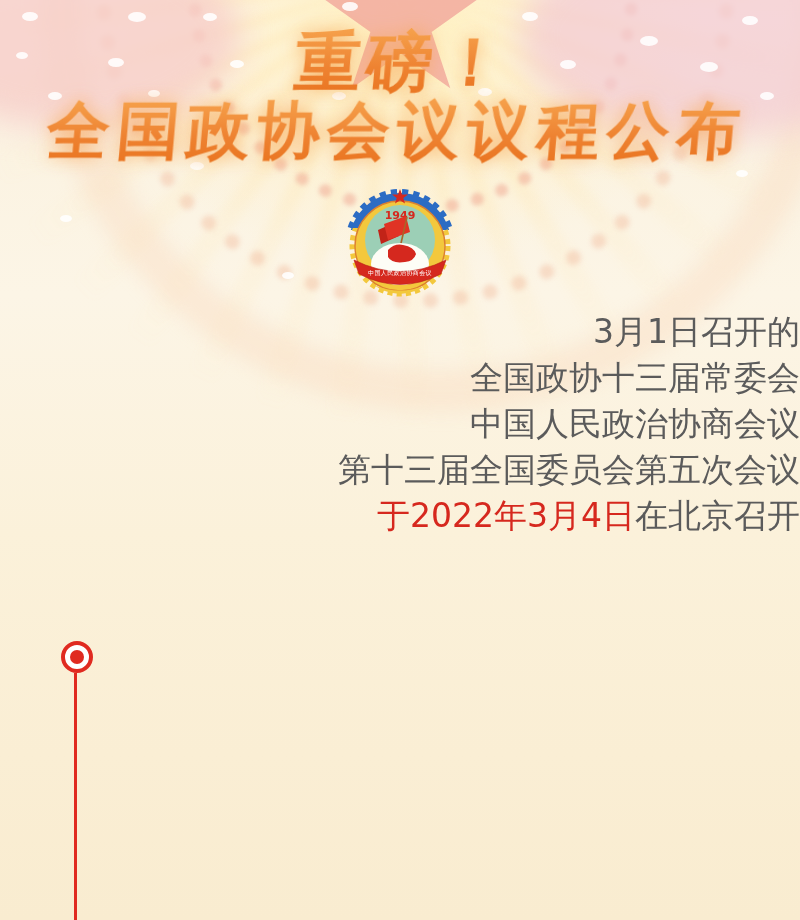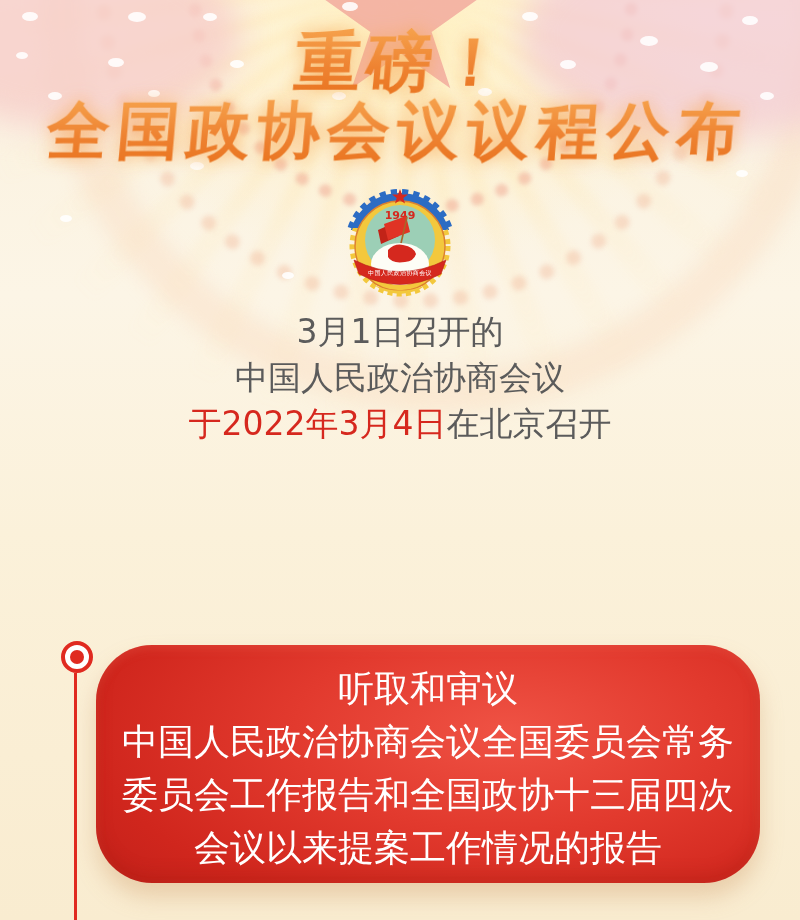--- a/index.html
+++ b/index.html
@@ -32,21 +32,21 @@
   .title-line{font-weight:bold;
     background:linear-gradient(180deg,#f6a24c 0%,#ee8332 55%,#e9731f 100%);
     -webkit-background-clip:text;background-clip:text;color:transparent;
     filter:drop-shadow(0 0 9px rgba(247,167,85,.85));}
   .title-line1{font-size:66px;line-height:70px;letter-spacing:6px;}
   .title-line2{font-size:63px;line-height:68px;letter-spacing:7px;}
   
   .emblem{position:absolute;left:344px;top:188px;width:112px;height:112px;}
   
   .intro{position:absolute;top:309px;left:0;right:0;text-align:center;}
-  .intro p{margin:0;font-size:33px;line-height:46px;color:#5b5b5b;}
+  .intro p{margin:0;font-size:33px;line-height:46px;color:#5b5b5b;text-align:right;}
   .red-text{color:#d6281e;}
   .gray-text{color:#5b5b5b;}
   
   .timeline-dot{position:absolute;left:61px;top:641px;width:24px;height:24px;border:4px solid #e02a20;border-radius:50%;background:#ffffff;}
   .timeline-dot::after{content:"";position:absolute;left:5px;top:5px;width:14px;height:14px;border-radius:50%;background:#e02a20;}
   .timeline-line{position:absolute;left:74px;top:673px;width:3px;height:247px;background:#e02a20;}
   
   .agenda-box{position:absolute;left:96px;top:645px;width:664px;height:238px;border-radius:56px;
     background:radial-gradient(ellipse 560px 260px at 62% 36%,#ef5244 0%,#e23a2e 38%,#d0261d 74%,#bf1f19 100%);
     box-shadow:0 14px 22px rgba(204,150,96,.35), inset 0 -8px 16px rgba(150,22,12,.25), inset 0 4px 10px rgba(255,120,100,.25);
@@ -137,27 +137,23 @@
       <text x="56" y="87" font-size="6" fill="#ffffff" text-anchor="middle" letter-spacing="0.4">中国人民政治协商会议</text>
     </g>
 
     <path d="M30,97 Q56,108 82,97 Q72,105 56,106 Q40,105 30,97 Z" fill="#f3c83d"></path>
 
     <polygon points="56,1 58,6.5 64,6.5 59.3,10 61,15.5 56,12.2 51,15.5 52.7,10 48,6.5 54,6.5" fill="#d5281e"></polygon>
   </svg>
 
   <div class="intro">
     <p class="gray-text">3月1日召开的</p>
+    <p class="gray-text">全国政协十三届常委会</p>
     <p class="red-text">中国人民政治协商会议</p>
+    <p class="red-text">第十三届全国委员会第五次会议</p>
     <p><span class="red-text">于2022年3月4日</span><span class="gray-text">在北京召开</span></p>
   </div>
 
   <div class="timeline-dot"></div>
   <div class="timeline-line"></div>
 
-  <div class="agenda-box">
-    <p>听取和审议</p>
-    <p>中国人民政治协商会议全国委员会常务</p>
-    <p>委员会工作报告和全国政协十三届四次</p>
-    <p>会议以来提案工作情况的报告</p>
-  </div>
 
 </div>
 
 </body></html>

